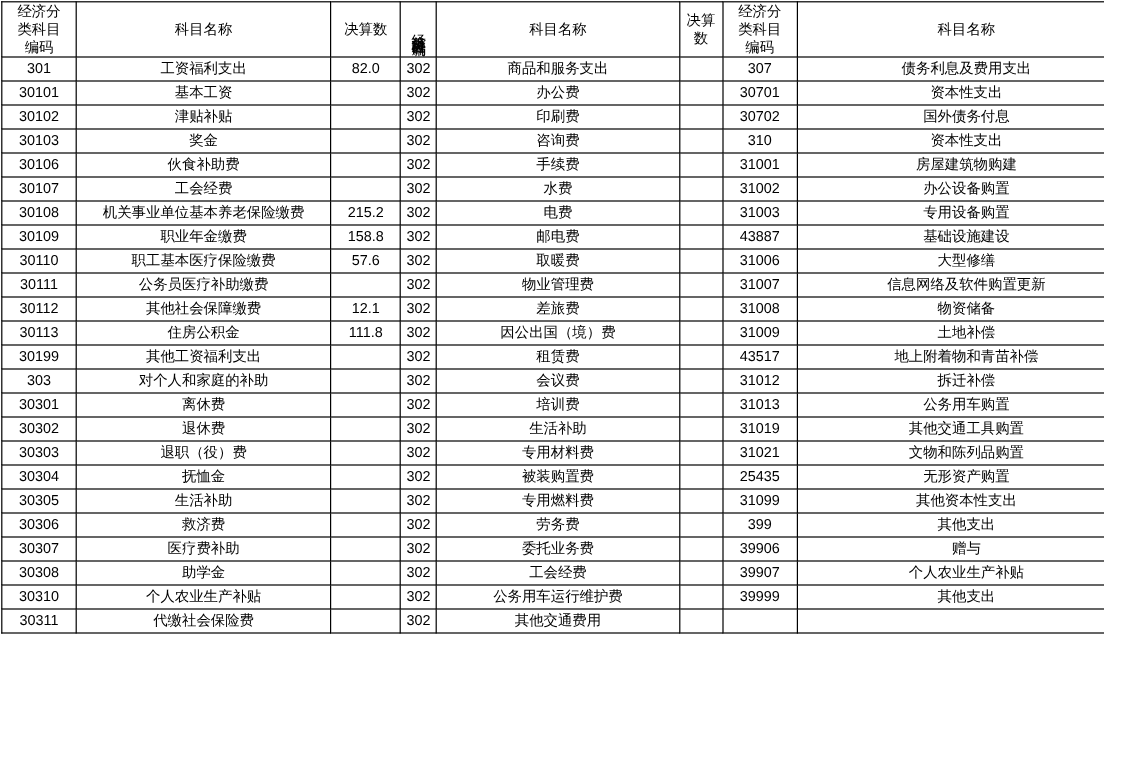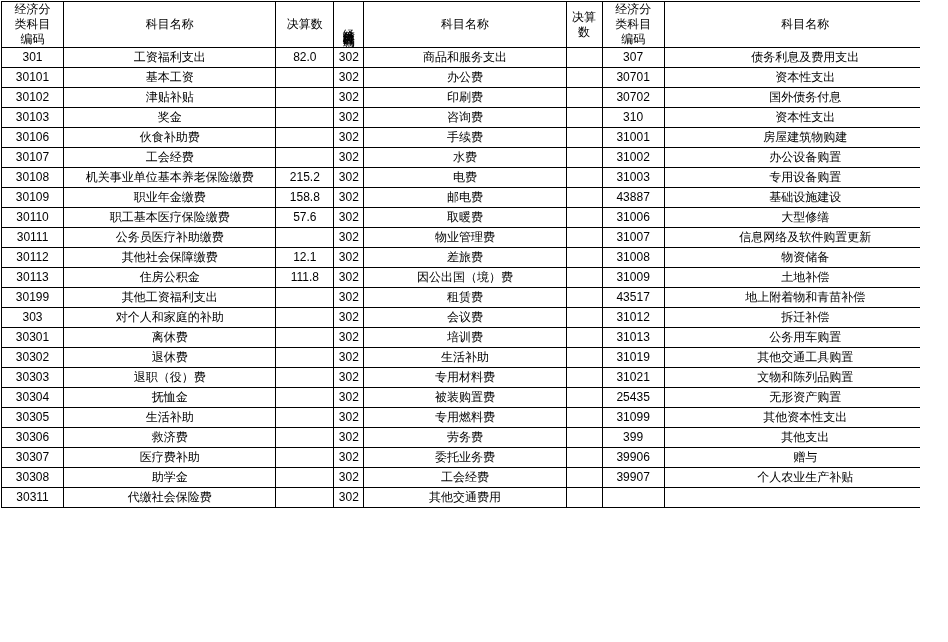--- a/index.html
+++ b/index.html
@@ -338,20 +338,30 @@
           <td class="code">30308</td>
           <td class="name">助学金</td>
           <td class="num"></td>
           <td class="code">302</td>
           <td class="name">工会经费</td>
           <td class="num"></td>
           <td class="code">39907</td>
           <td class="name">个人农业生产补贴</td>
         </tr>
         <tr>
+          <td class="code">30310</td>
+          <td class="name">个人农业生产补贴</td>
+          <td class="num"></td>
+          <td class="code">302</td>
+          <td class="name">公务用车运行维护费</td>
+          <td class="num"></td>
+          <td class="code">39999</td>
+          <td class="name">其他支出</td>
+        </tr>
+        <tr>
           <td class="code">30311</td>
           <td class="name">代缴社会保险费</td>
           <td class="num"></td>
           <td class="code">302</td>
           <td class="name">其他交通费用</td>
           <td class="num"></td>
           <td class="code"></td>
           <td class="name"></td>
         </tr>
       </tbody>

